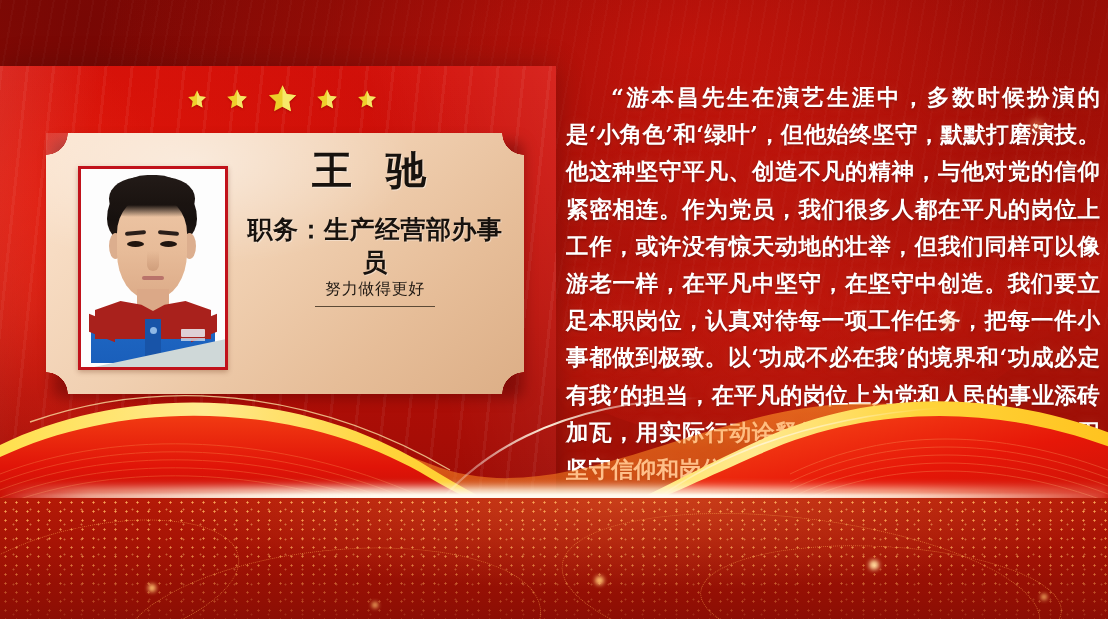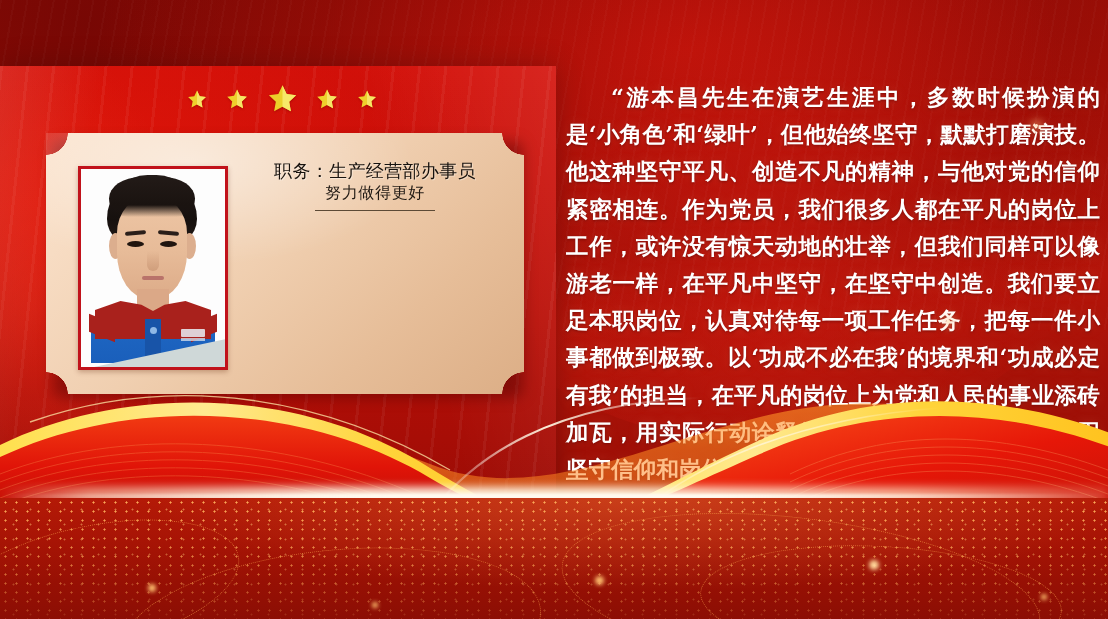--- a/index.html
+++ b/index.html
@@ -159,21 +159,21 @@
   .card-text{
     position:absolute;left:246px;top:150px;width:258px;
     text-align:center;color:#17120e;
   }
   .name{
     font-size:40px;font-weight:700;letter-spacing:.30em;
     line-height:1.05;
     text-shadow:1px 1px 0 rgba(255,255,255,.45);
   }
   .role{
-    margin-top:9px;font-size:18px;font-weight:400;letter-spacing:.02em;
+    margin-top:21px;font-size:25px;font-weight:700;letter-spacing:.02em;
     text-shadow:1px 1px 0 rgba(255,255,255,.35);
   }
   .motto-wrap{}
   .motto{
     display:inline-block;
     font-family:"DejaVu Sans","Liberation Sans",sans-serif;
     font-size:16px;color:#211a14;letter-spacing:.04em;
     padding:0 10px 6px 10px;
     border-bottom:1px solid #5c4a36;
   }
@@ -324,20 +324,21 @@
       <div class="ph-btn"></div>
       <div class="ph-logo"></div>
       <div class="ph-logo2"></div>
 
       <div class="ph-strip s1"></div>
 
     </div>
   </div>
 
   <div class="card-text">
+    <div class="name">王  驰</div>
     <div class="role">职务：生产经营部办事员</div>
     <div class="motto-wrap">
       <span class="motto">努力做得更好</span>
     </div>
   </div>
 
   <div class="speech">“游本昌先生在演艺生涯中，多数时候扮演的是‘小角色’和‘绿叶’，但他始终坚守，默默打磨演技。他这种坚守平凡、创造不凡的精神，与他对党的信仰紧密相连。作为党员，我们很多人都在平凡的岗位上工作，或许没有惊天动地的壮举，但我们同样可以像游老一样，在平凡中坚守，在坚守中创造。我们要立足本职岗位，认真对待每一项工作任务，把每一件小事都做到极致。以‘功成不必在我’的境界和‘功成必定有我’的担当，在平凡的岗位上为党和人民的事业添砖加瓦，用实际行动诠释党员的价值，让平凡的人生因坚守信仰和岗位而变得不平凡。”</div>
   <span class="sparkle a"></span>
   <span class="sparkle b"></span>
 

